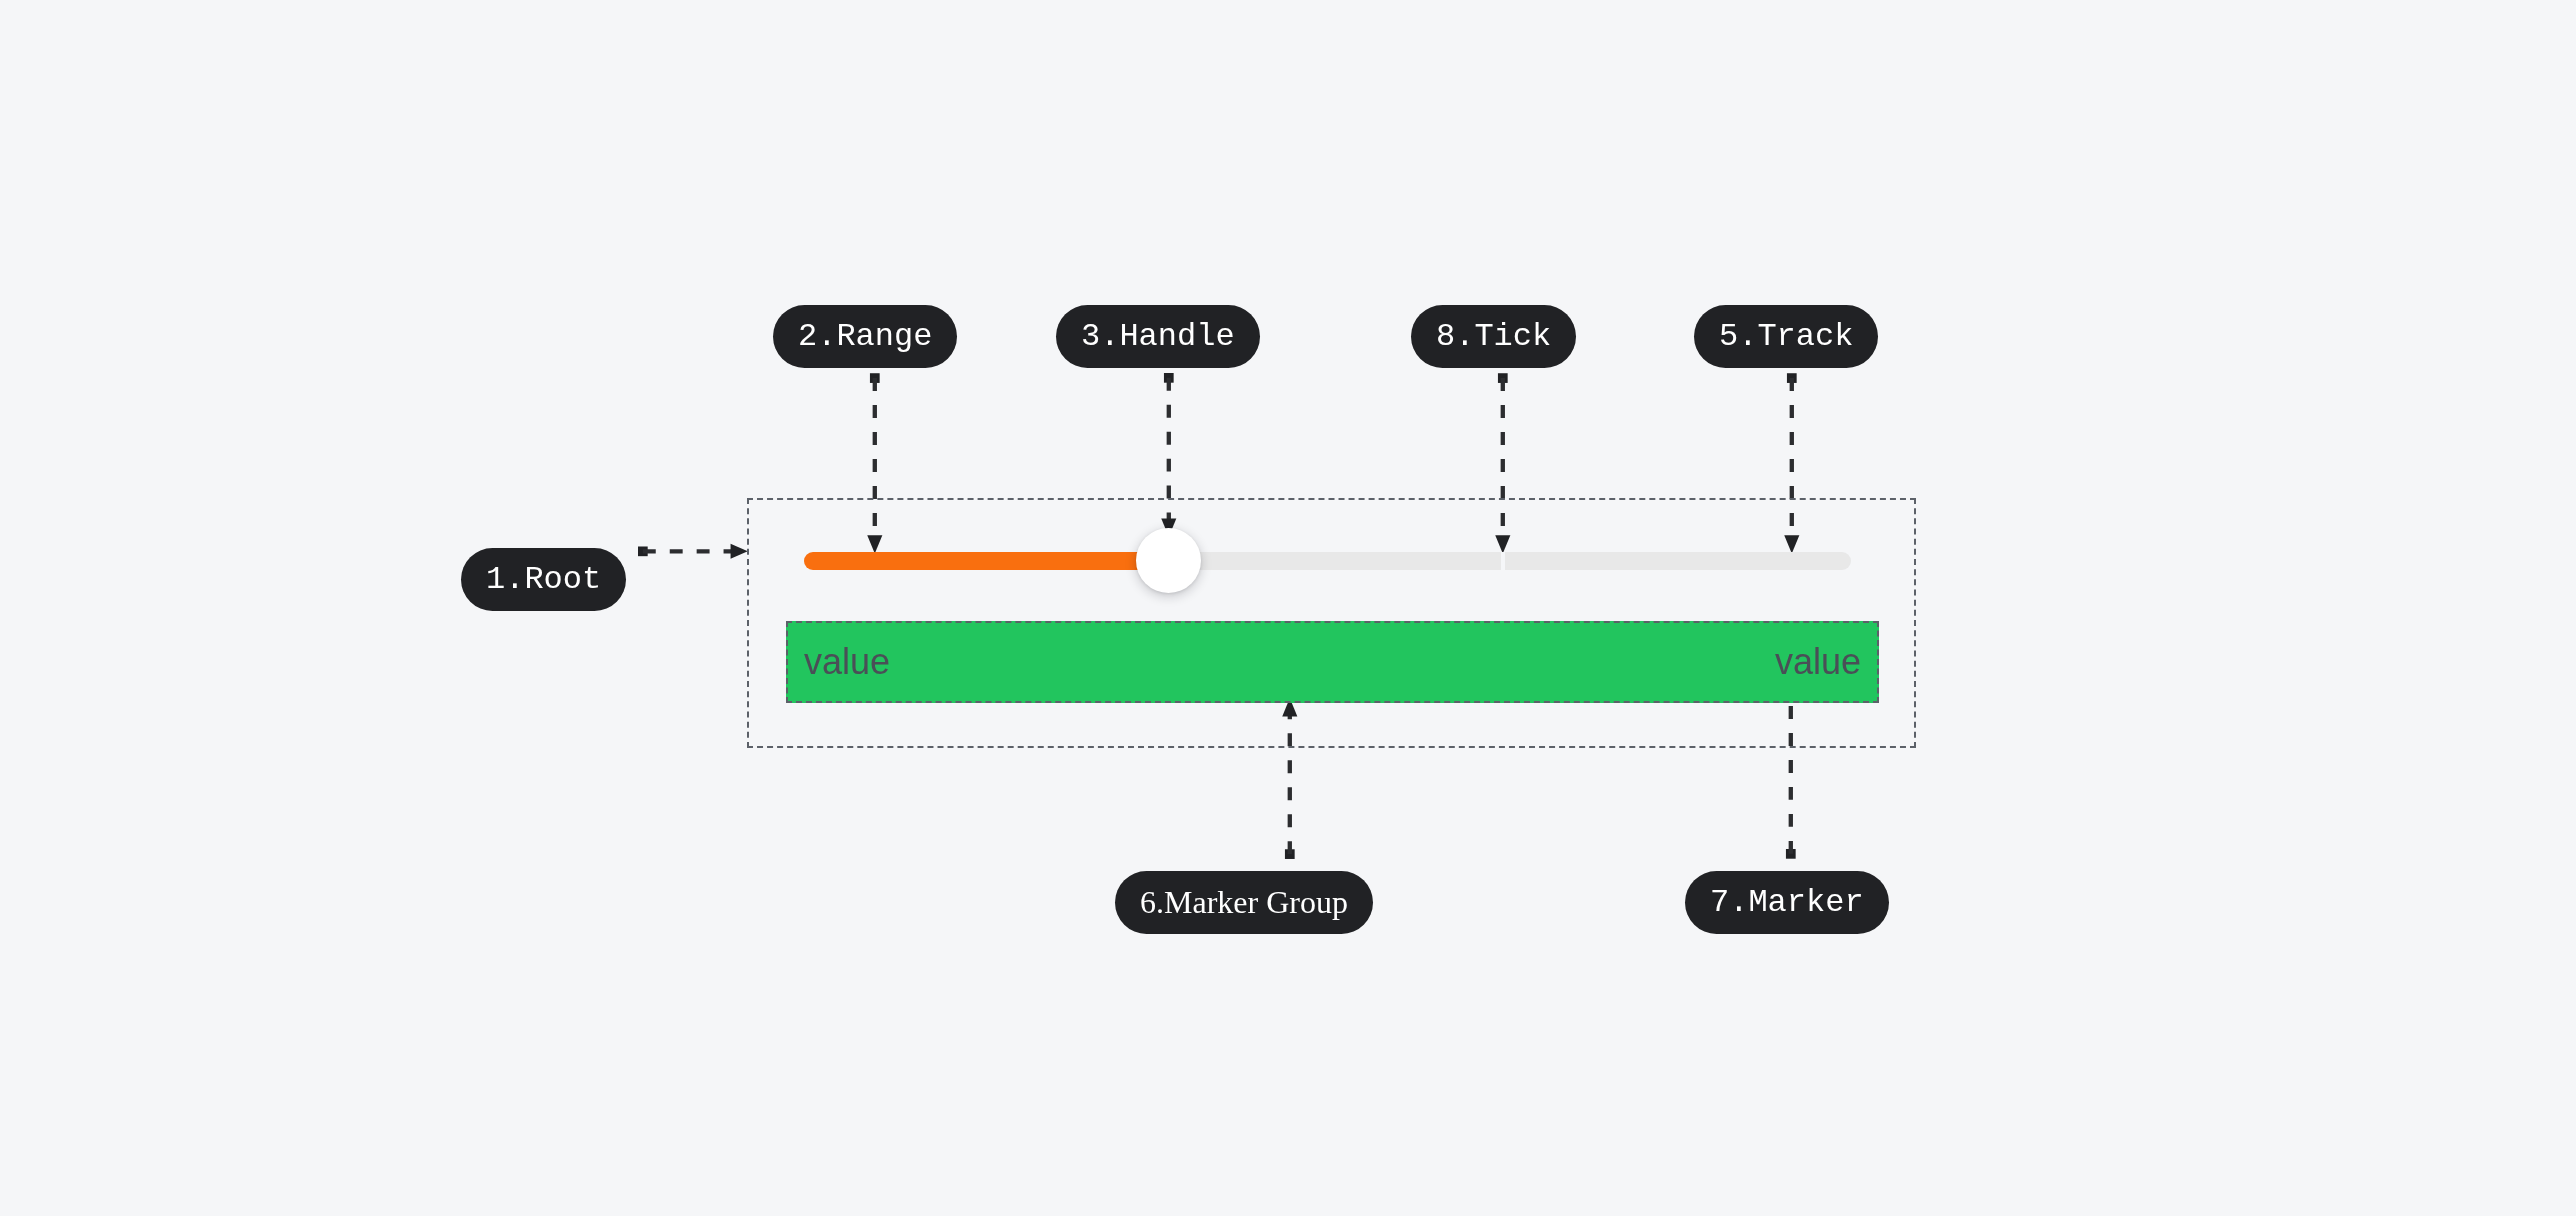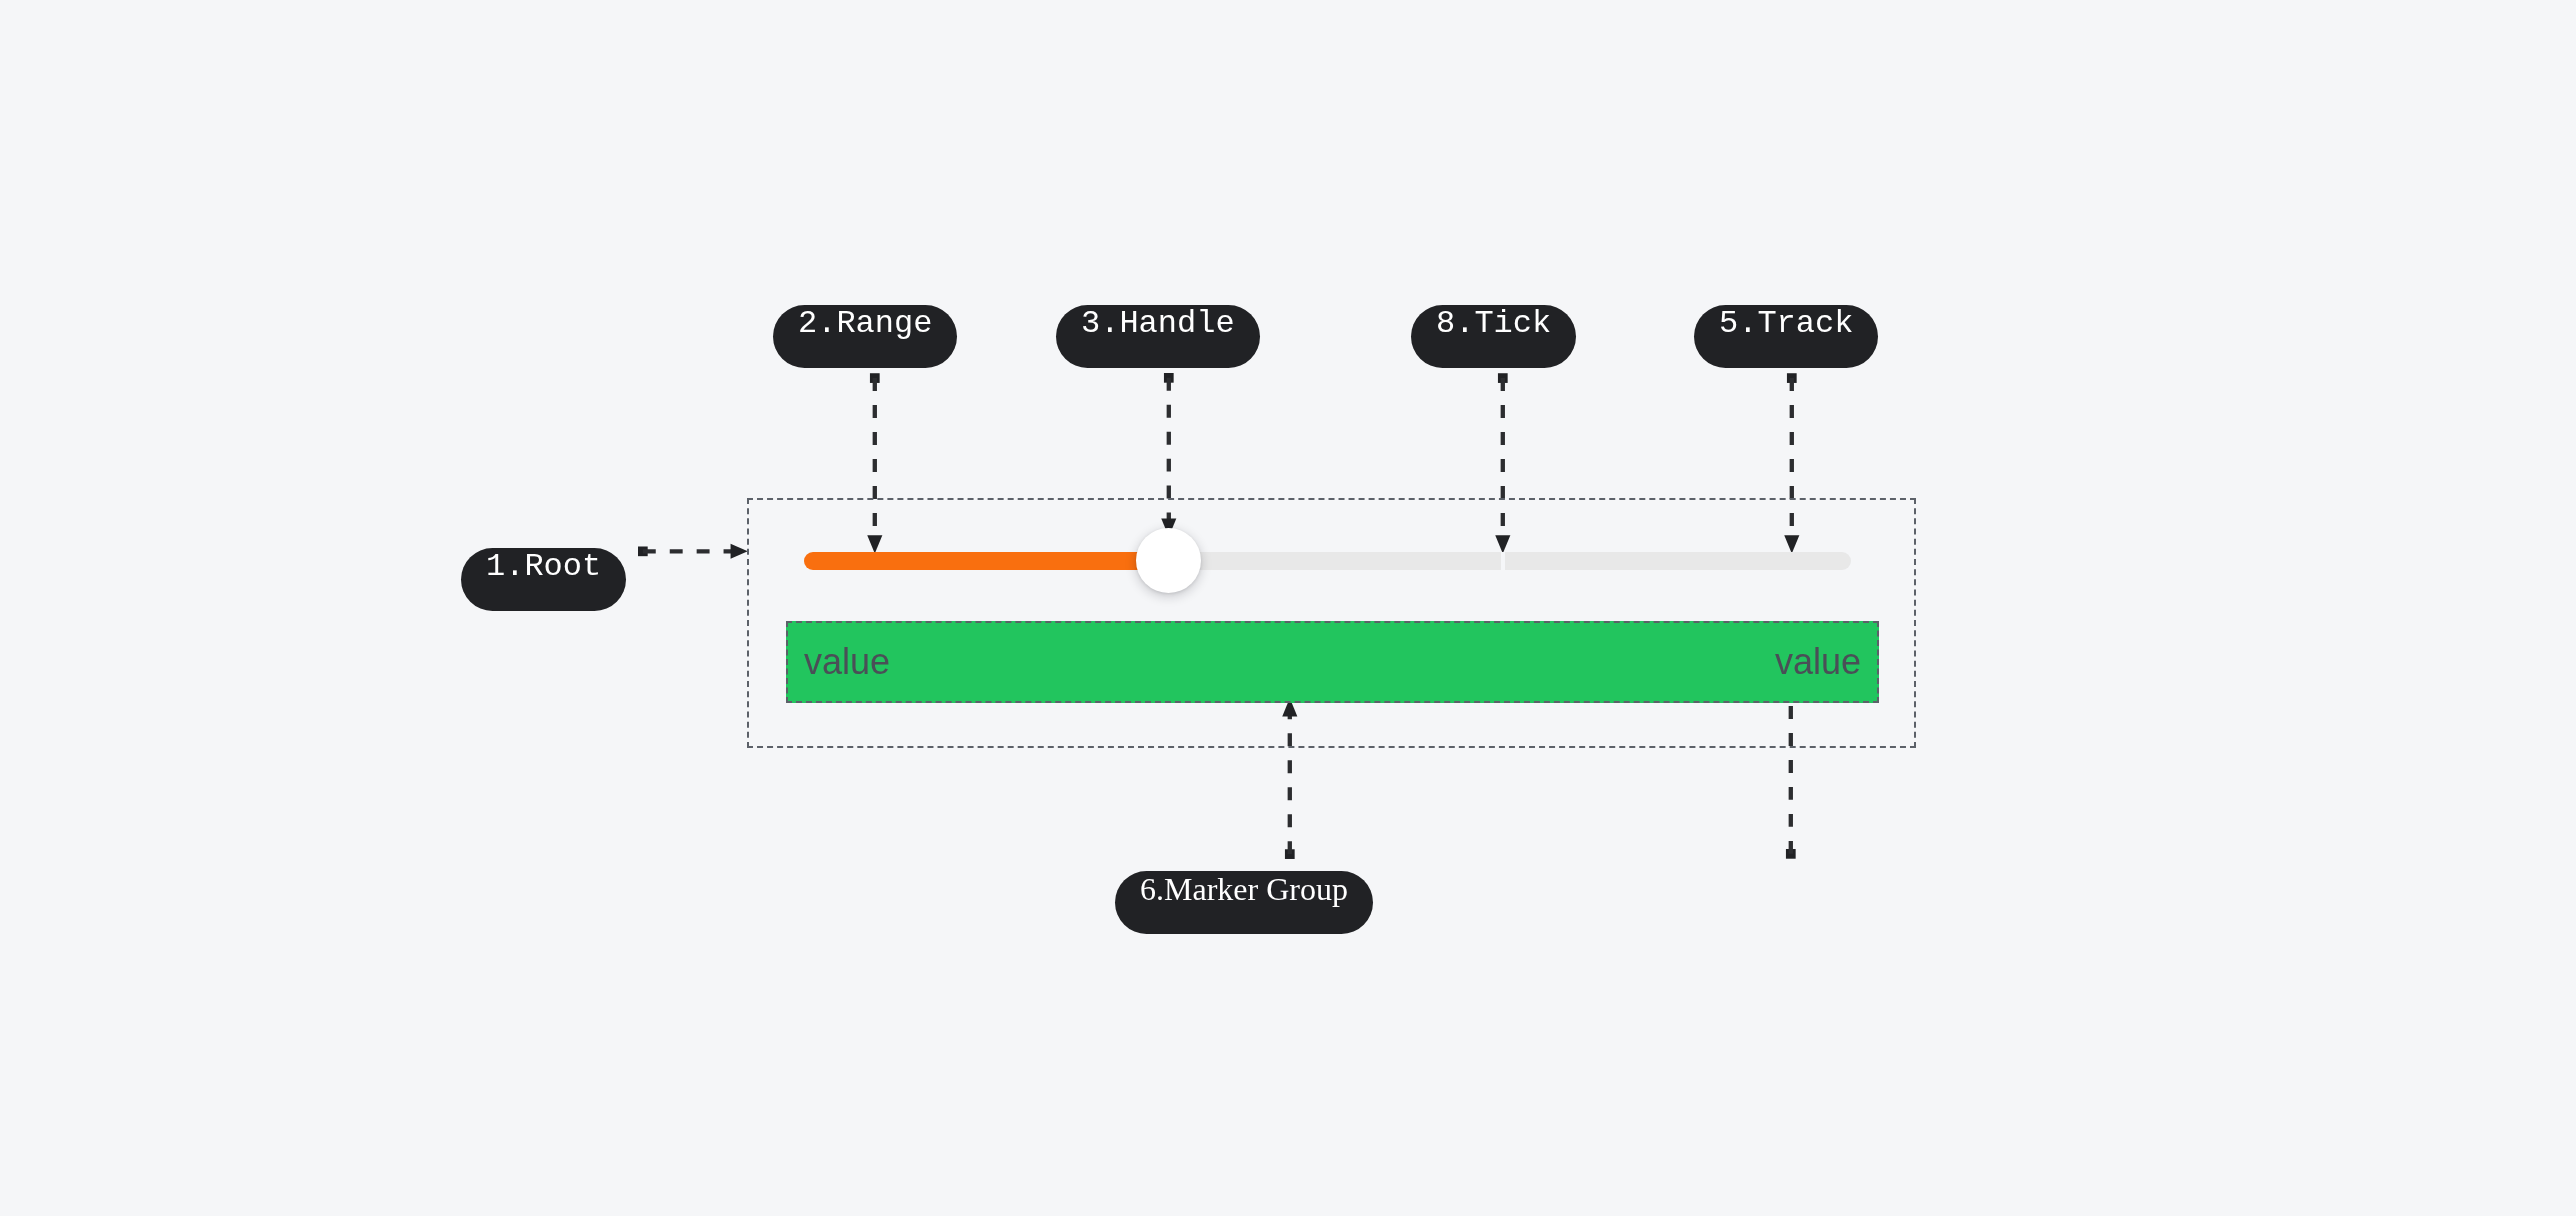--- a/index.html
+++ b/index.html
@@ -13,21 +13,21 @@
     height: 1217px;
     background: #f5f6f8;
     overflow: hidden;
     font-family: "Liberation Sans", sans-serif;
   }
 
   
   .pill {
     position: absolute;
     display: flex;
-    align-items: flex-start;
+    align-items: center;
     justify-content: center;
     background: #212225;
     color: #ffffff;
     border-radius: 540px;
     font-family: "Liberation Mono", "DejaVu Sans Mono", monospace;
     font-size: 32px;
     letter-spacing: 0px;
     white-space: nowrap;
     box-sizing: border-box;
     height: 63px;
@@ -186,20 +186,23 @@
   </div>
 
   <div class="pill" id="pill-track" style="left:1694px; top:305px;">
     <span>5.Track</span>
   </div>
 
   <div class="pill" id="pill-marker-group" style="left:1115px; top:871px;font-family:Liberation Serif, serif;">
     <span>6.Marker Group</span>
   </div>
 
+  <div class="pill" id="pill-marker" style="left:1685px; top:871px;">
+    <span>7.Marker</span>
+  </div>
 
   <div id="root-box"></div>
 
   <div id="track"></div>
   <div id="range"></div>
   <div id="tick"></div>
   <div id="handle"></div>
 
   <div id="marker-group">
     <span class="marker-value">value</span>

